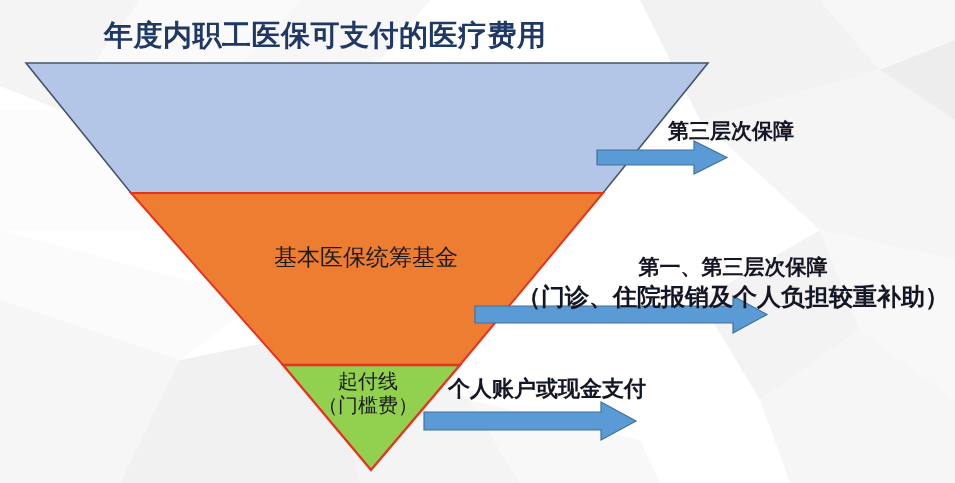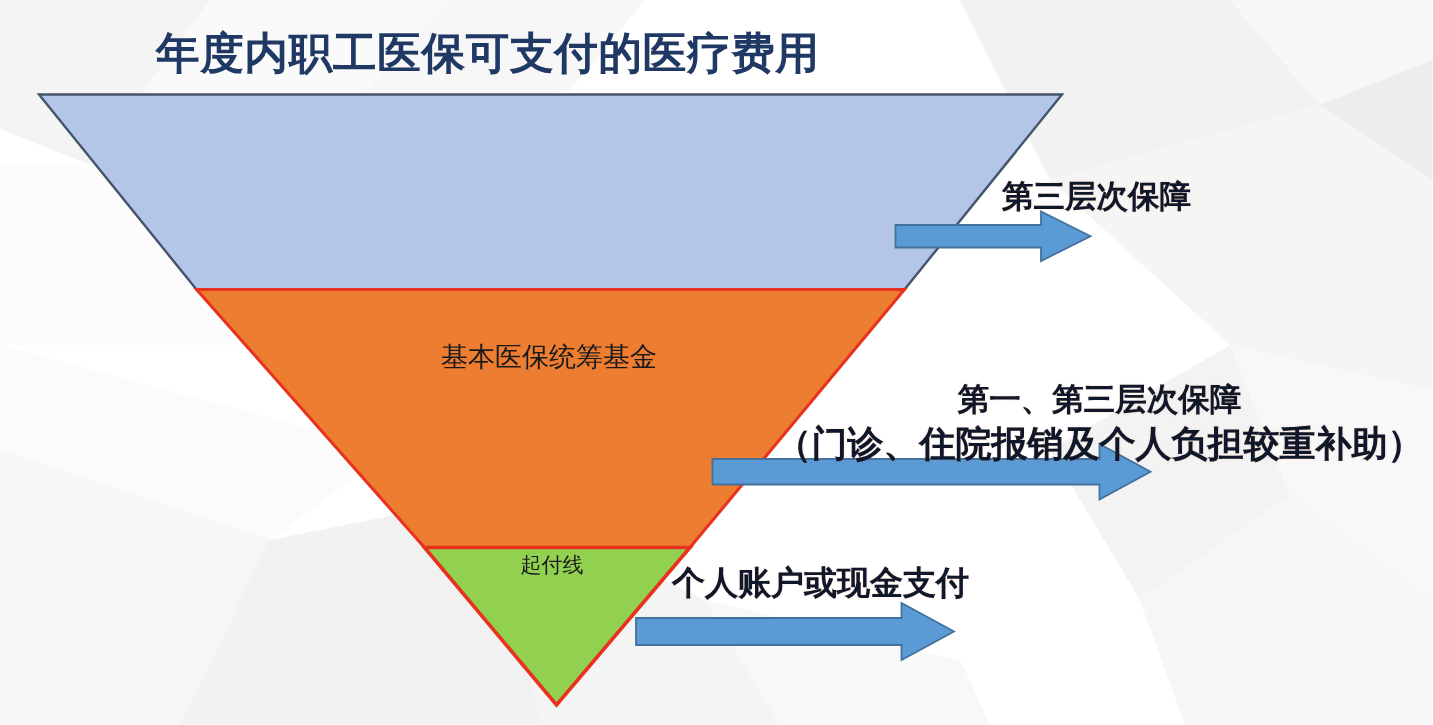--- a/index.html
+++ b/index.html
@@ -40,29 +40,29 @@
     pointer-events: none;
   }
   #label-top {
     left: 146px;
     top: 92px;
     width: 440px;
     font-size: 25px;
   }
   #label-mid {
     left: 146px;
-    top: 228px;
+    top: 244px;
     width: 440px;
-    font-size: 18px;
+    font-size: 23px;
   }
   #label-bottom {
     left: 288px;
     top: 369px;
     width: 160px;
-    font-size: 14px;
+    font-size: 20px;
   }
   .tier-label {
     position: absolute;
     color: #0f172a;
     font-family: "Liberation Sans", sans-serif;
     font-weight: bold;
     white-space: nowrap;
     pointer-events: none;
     text-shadow: 0 0 1px rgba(232,118,45,0.35);
   }
@@ -142,20 +142,21 @@
     <polygon points="424,412 601,412 601,402 636,421 601,440 601,430 424,430" fill="#5B9BD5" stroke="#41719C" stroke-width="1.2"></polygon>
   </svg>
 
 
   <div class="layer-label" id="label-mid">
     <div>基本医保统筹基金</div>
   </div>
 
   <div class="layer-label" id="label-bottom">
     <div>起付线</div>
+    <div>（门槛费）</div>
   </div>
 
   <div class="tier-label" id="tier3-label">第三层次保障</div>
 
   <div class="tier-label" id="tier12-label">
     <span>第一、第三层次保障</span>
     <span class="sub">（门诊、住院报销及个人负担较重补助）</span>
   </div>
 
   <div class="tier-label" id="tier0-label">个人账户或现金支付</div>

